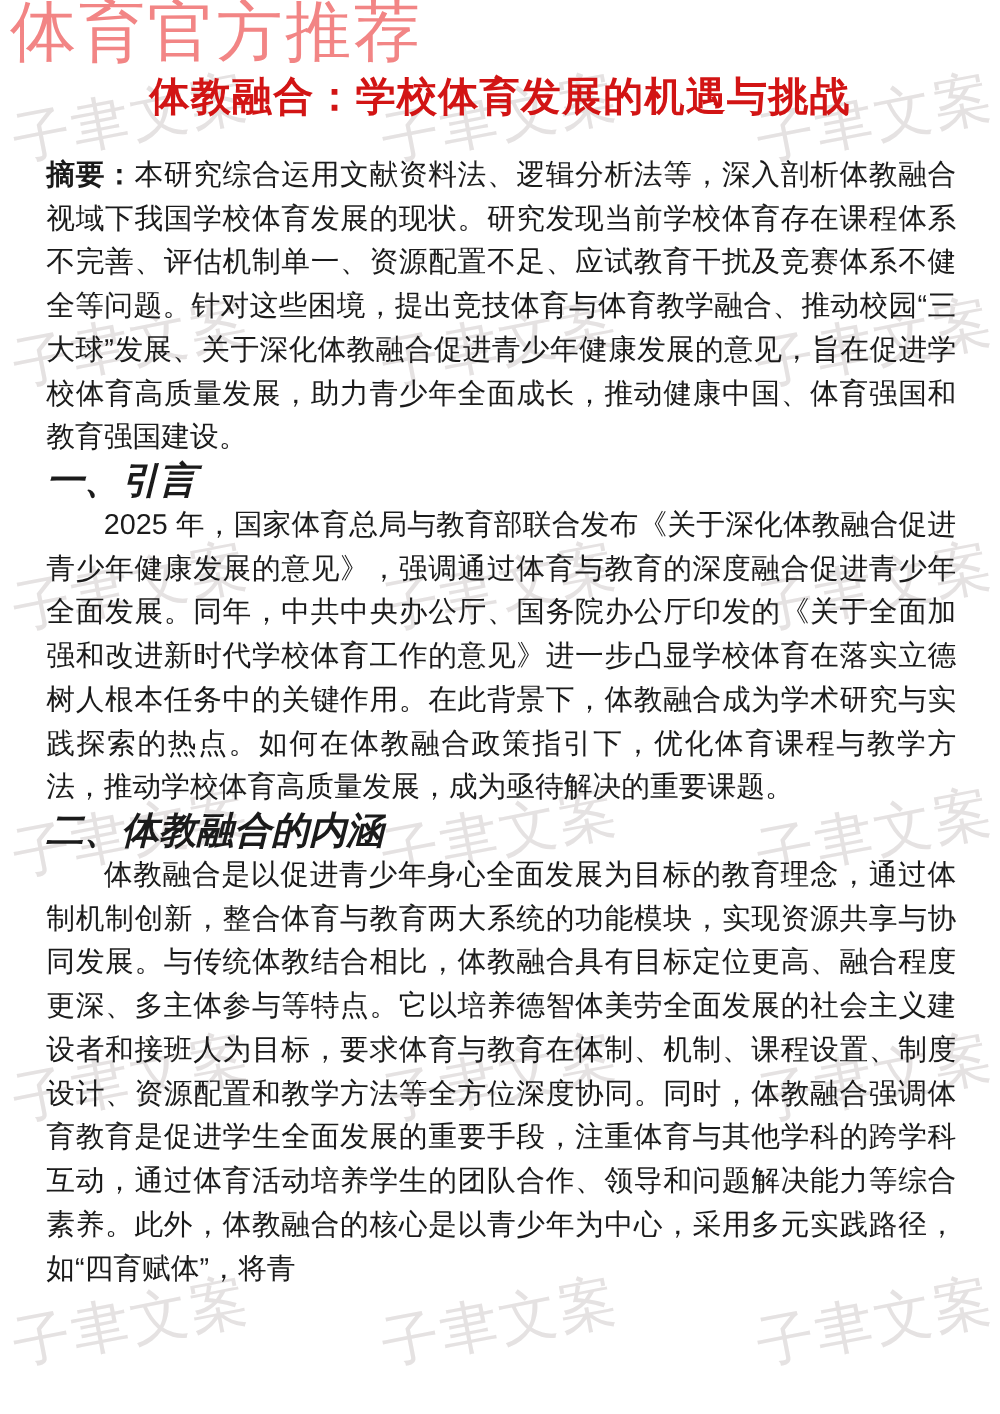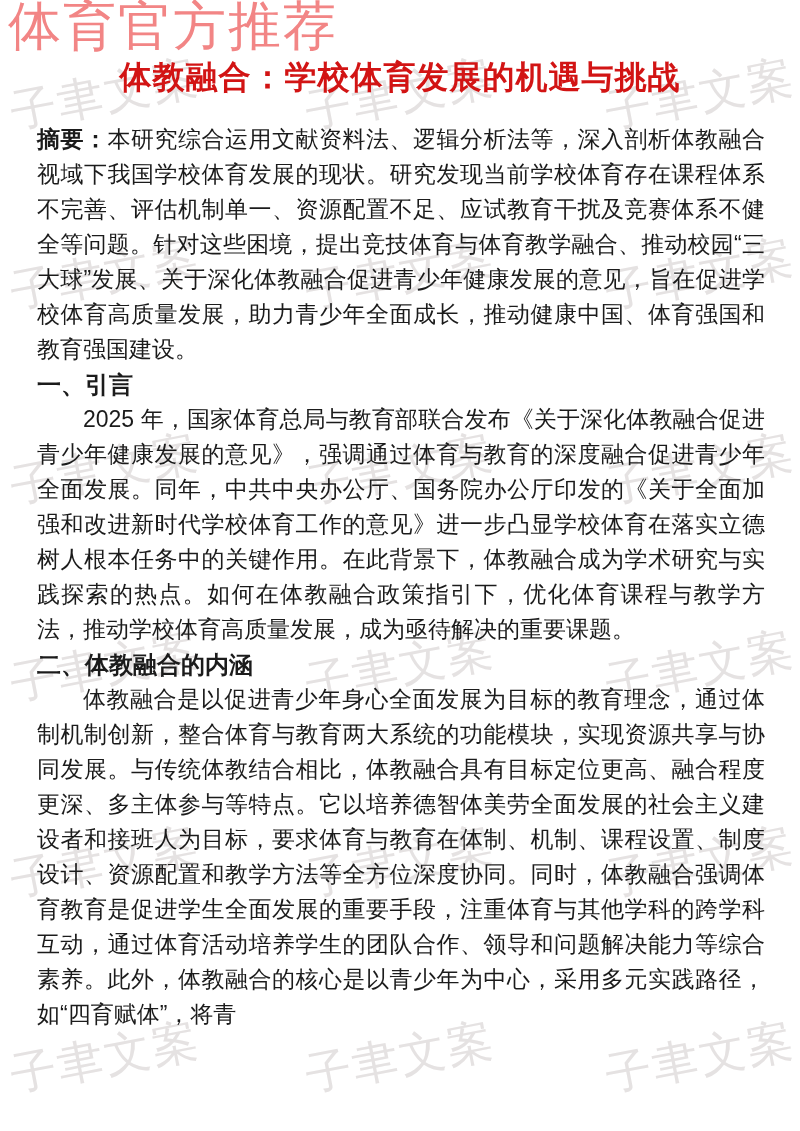--- a/index.html
+++ b/index.html
@@ -58,21 +58,21 @@
     color: var(--text-color, #1b1b1b);
     text-align: justify;
   }
   .content p, .content h2 {
     margin: 0;
     padding: 0;
     font-size: 23px;
     line-height: 35px;
     font-weight: normal;
   }
-  .content h2 { font-weight: bold; font-size: 24px; }
+  .content h2 { font-weight: bold; font-size: 30px; font-style: italic; }
   .b { font-weight: bold; }
   .indent { text-indent: 2em; }
 </style>
 </head>
 <body>
 
 <div class="page">
 
   <div class="wm-layer" id="wm-layer">
       <div class="wm" style="left: 105px; top: 95px;">子聿文案</div>

